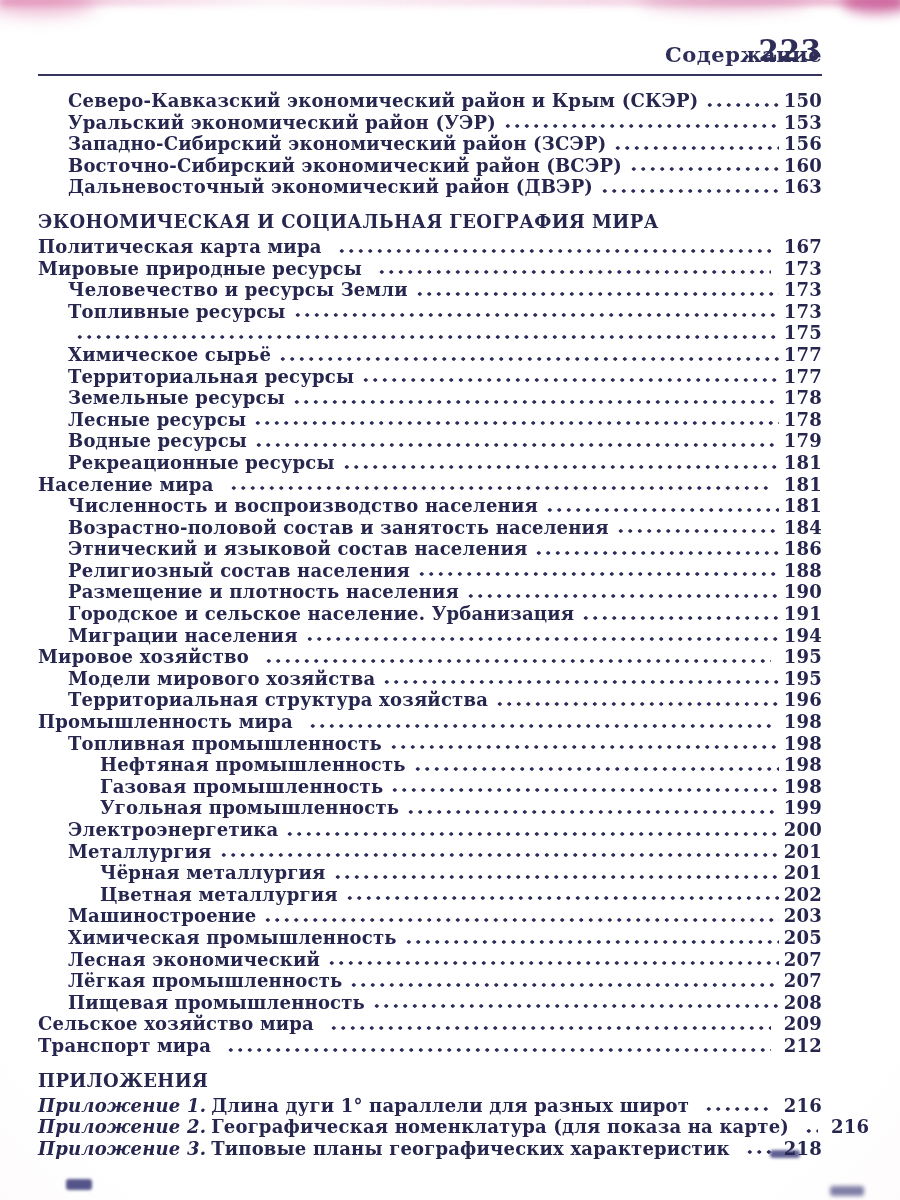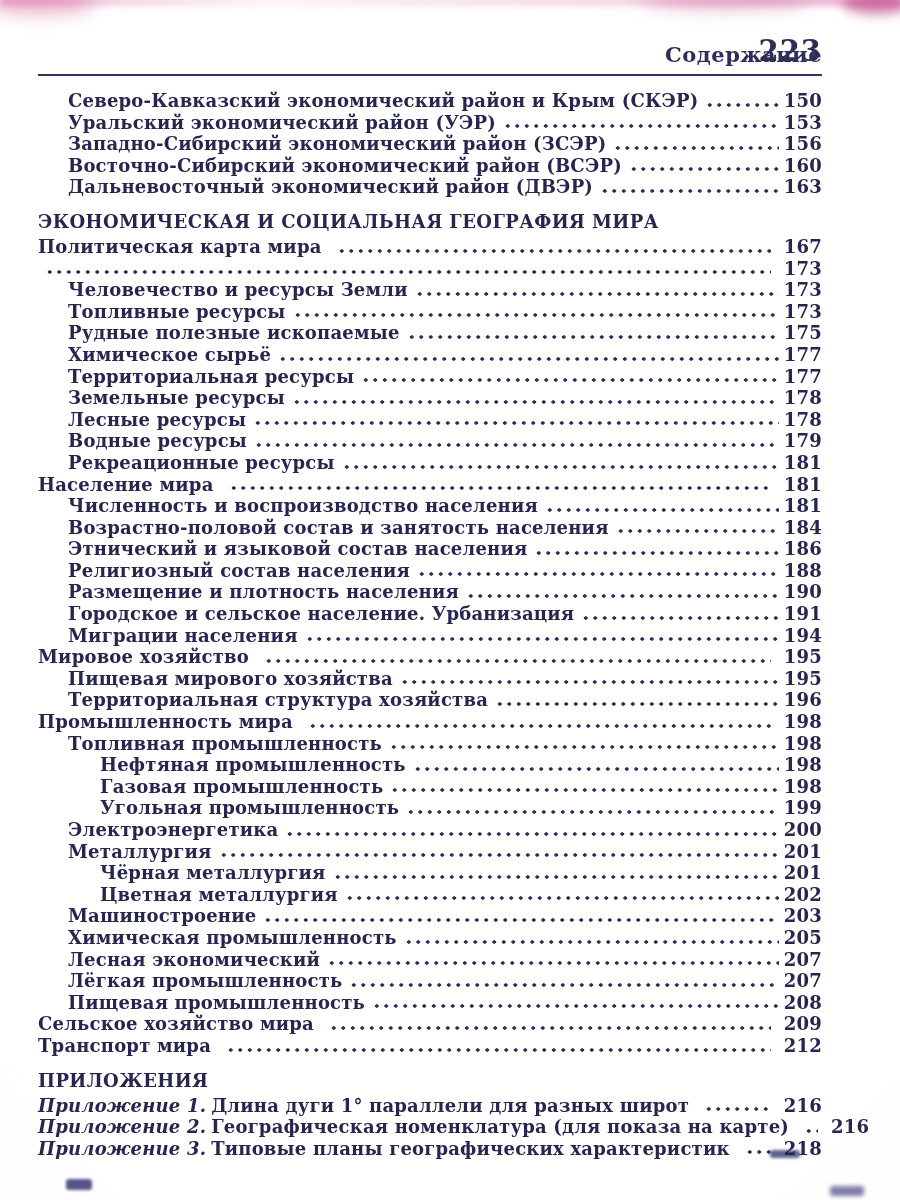--- a/index.html
+++ b/index.html
@@ -102,35 +102,35 @@
           <span class="dots"></span>
           <span class="pg">163</span>
         </div>
         <div class="toc-heading">ЭКОНОМИЧЕСКАЯ И СОЦИАЛЬНАЯ ГЕОГРАФИЯ МИРА</div>
         <div class="row i0">
           <span class="label">Политическая карта мира</span>
           <span class="dots"></span>
           <span class="pg">167</span>
         </div>
         <div class="row i0">
+          <span class="label">Мировые природные ресурсы</span>
           <span class="dots"></span>
           <span class="pg">173</span>
         </div>
         <div class="row i1">
           <span class="label">Человечество и ресурсы Земли</span>
           <span class="dots"></span>
           <span class="pg">173</span>
         </div>
         <div class="row i1">
           <span class="label">Топливные ресурсы</span>
           <span class="dots"></span>
           <span class="pg">173</span>
         </div>
         <div class="row i1">
-          <span class="label">Рудные полезные ископаемые</span>
           <span class="dots"></span>
           <span class="pg">175</span>
         </div>
         <div class="row i1">
           <span class="label">Химическое сырьё</span>
           <span class="dots"></span>
           <span class="pg">177</span>
         </div>
         <div class="row i1">
           <span class="label">Территориальная ресурсы</span>
@@ -196,21 +196,21 @@
           <span class="label">Миграции населения</span>
           <span class="dots"></span>
           <span class="pg">194</span>
         </div>
         <div class="row i0">
           <span class="label">Мировое хозяйство</span>
           <span class="dots"></span>
           <span class="pg">195</span>
         </div>
         <div class="row i1">
-          <span class="label">Пищевая мирового хозяйства</span>
+          <span class="label">Модели мирового хозяйства</span>
           <span class="dots"></span>
           <span class="pg">195</span>
         </div>
         <div class="row i1">
           <span class="label">Территориальная структура хозяйства</span>
           <span class="dots"></span>
           <span class="pg">196</span>
         </div>
         <div class="row i0">
           <span class="label">Промышленность мира</span>

